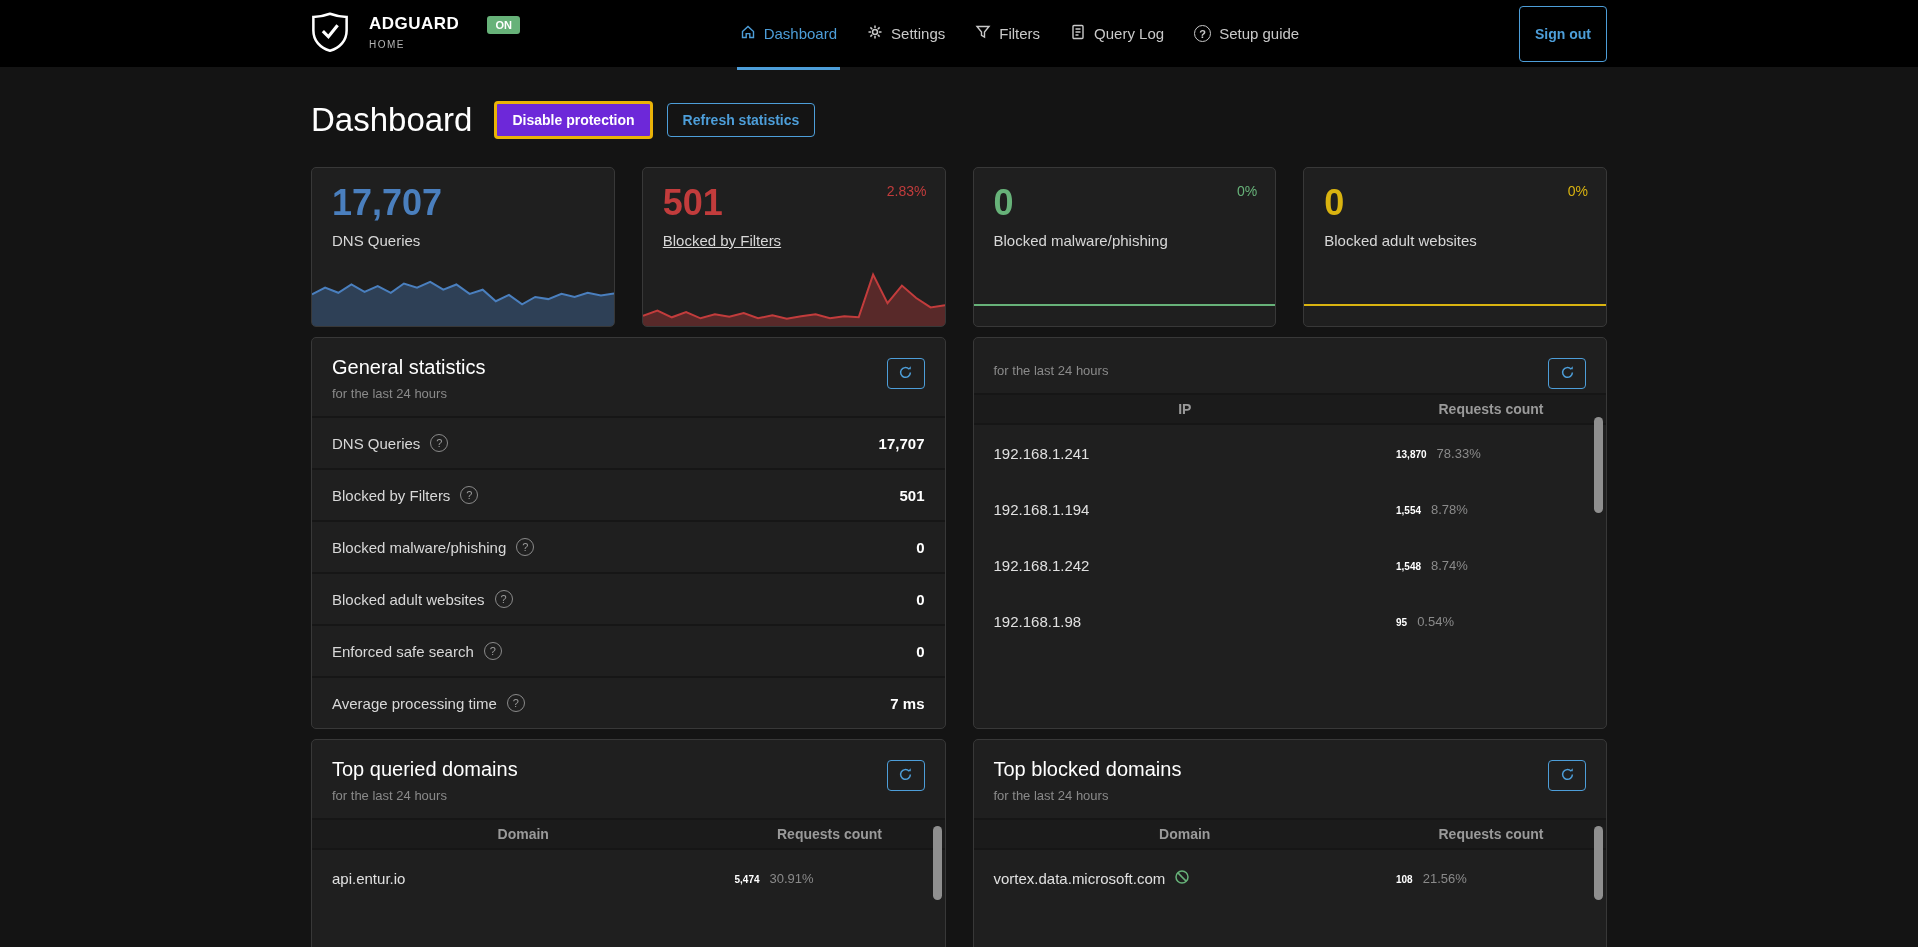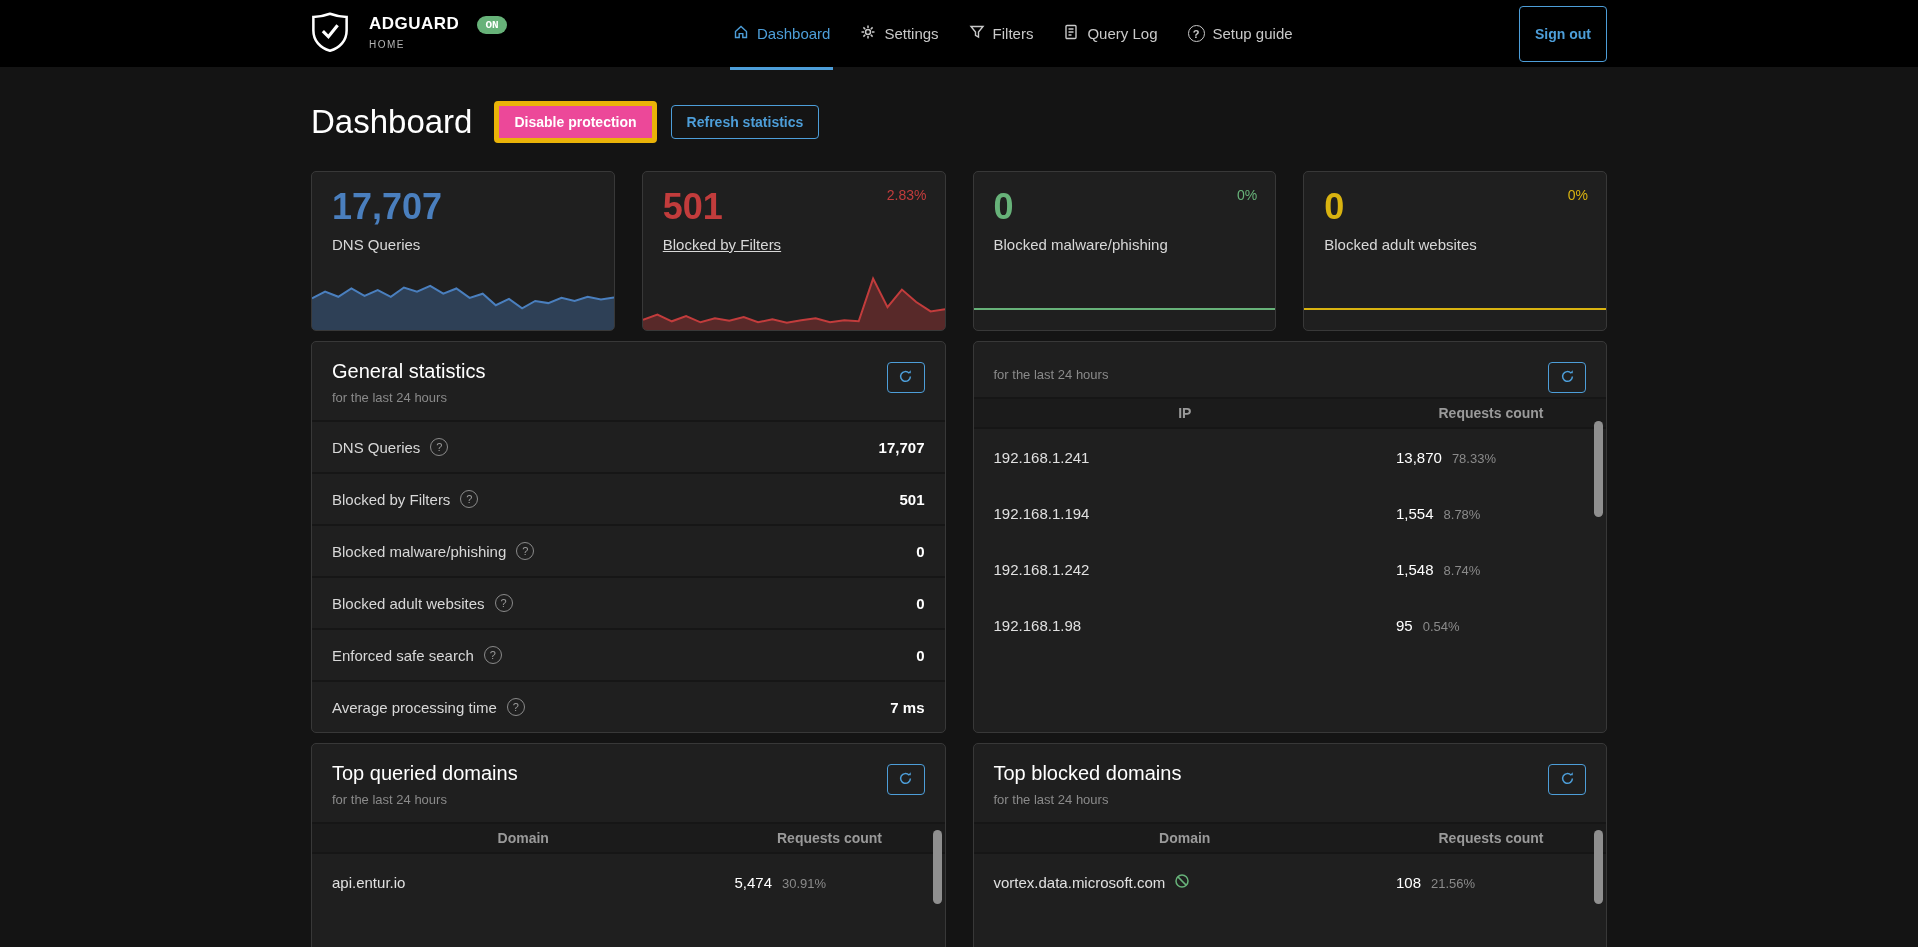--- a/index.html
+++ b/index.html
@@ -9,33 +9,33 @@
     background:#141414;
     font-family:"Liberation Sans", sans-serif;
     color:#d8d8d8;
   }
   .navbar { height:67px; background:#000; }
   .nav-inner { width:1296px; margin:0 auto; height:100%; display:flex; align-items:center; justify-content:space-between; }
   .brand { display:flex; align-items:center; gap:20px; }
   .brand-text { line-height:1.1; }
   .brand-name { color:#fff; font-weight:700; font-size:17px; letter-spacing:.5px; }
   .brand-sub { color:#b5b5b5; font-size:10px; letter-spacing:1.5px; }
-  .badge-on { background:#67b279; color:#fff; font-size:11px; font-weight:700; padding:3px 8px; border-radius:9px; margin-left:18px; display:inline-block; vertical-align:middle;font-family:Liberation Mono, monospace; }
+  .badge-on { background:#67b279; color:#fff; font-size:11px; font-weight:700; padding:3px 8px; border-radius:3px; margin-left:28px; display:inline-block; vertical-align:middle; }
   .nav-menu { display:flex; height:100%; align-items:center; }
   .nav-item { position:relative; display:flex; align-items:center; gap:8px; padding:0 15px; height:100%; color:#c9c9c9; font-size:15px; cursor:pointer; }
   .nav-item.active { color:#4d9ed9; }
   .nav-underline { position:absolute; left:12px; right:12px; bottom:-3px; height:3px; background:#4d9ed9; }
   .qcircle { display:inline-flex; width:17px; height:17px; border:1.2px solid currentColor; border-radius:50%; font-size:11px; font-weight:700; align-items:center; justify-content:center; flex:none; }
   .signout-btn { color:#4d9ed9; border:1px solid #4d9ed9; background:transparent; padding:19px 15px; border-radius:4px; font-size:14px; font-weight:700; cursor:pointer; font-family:inherit; }
 
   .container { width:1296px; margin:0 auto; }
   .page-head { display:flex; align-items:center; gap:14px; margin-top:34px; }
   .page-title { font-size:33px; font-weight:400; color:#fff; margin:0 8px 0 0; }
   .btn { border-radius:4px; padding:8px 15px; font-size:14px; font-weight:700; cursor:pointer; font-family:inherit; }
-  .btn-gray { background:#ec4899; color:#fff; border:5px solid #eab308; }
+  .btn-gray { background:#6d28d9; color:#fff; border:3px solid #eab308; }
   .btn-blue-outline { background:transparent; color:#4d9ed9; border:1px solid #4d9ed9; }
 
   .stats-row { display:grid; grid-template-columns:repeat(4,1fr); gap:27px; margin-top:28px; }
   .stat-card { position:relative; height:160px; background:#1f1f1f; border:1px solid #383838; border-radius:5px; overflow:hidden; }
   .stat-value { font-size:36px; font-weight:700; margin:14px 0 8px 20px; }
   .stat-label { margin-left:20px; font-size:15px; color:#d8d8d8; }
   .stat-label.linklike { text-decoration:underline; cursor:pointer; }
   .stat-percent { position:absolute; top:15px; right:18px; font-size:14px; }
   .c-blue { color:#4a7fbe; } .c-red { color:#c23c3c; } .c-green { color:#67b279; } .c-yellow { color:#d9b310; }
   .spark { position:absolute; left:0; right:0; bottom:0; pointer-events:none; }
@@ -55,21 +55,21 @@
   .qmark { display:inline-flex; width:18px; height:18px; border:1px solid #8a8a8a; border-radius:50%; font-size:11px; align-items:center; justify-content:center; flex:none; }
   .gs-value { font-weight:700; color:#fff; }
 
   .thead { display:flex; align-items:center; height:32px; background:#1b1b1b; border-top:2px solid #161616; border-bottom:2px solid #161616; color:#9a9a9a; font-size:14px; font-weight:700; }
   .th-1 { flex:1; text-align:center; }
   .th-2 { width:190px; text-align:center; margin-right:20px; }
   .trow { display:flex; align-items:center; padding:0 20px; height:56px; }
   .t-left { flex:1; font-size:15px; color:#e0e0e0; display:flex; align-items:center; gap:9px; }
   .t-right { width:190px; }
   .t-nums { display:flex; align-items:baseline; gap:10px; }
-  .t-count { font-size:15px; font-weight:400; color:#fff;text-align:right; }
+  .t-count { font-size:10px; font-weight:700; color:#fff;text-align:right; }
   .t-pct { font-size:13px; color:#8a8a8a; }
   .bar-track { position:relative; height:5px; background:#e9e9e9; border-radius:3px; margin-top:6px; overflow:hidden; }
   .bar-fill { position:absolute; left:0; top:0; bottom:0; border-radius:3px; }
 
   .scroll-thumb { position:absolute; width:9px; background:#8f8f8f; border-radius:5px; right:3px; cursor:pointer; }
   .panel-tall { height:420px; }
 </style>
 </head>
 <body>
 

